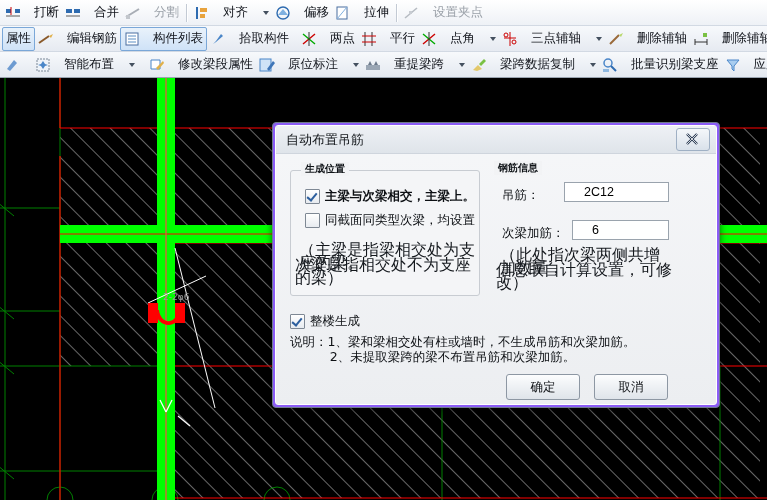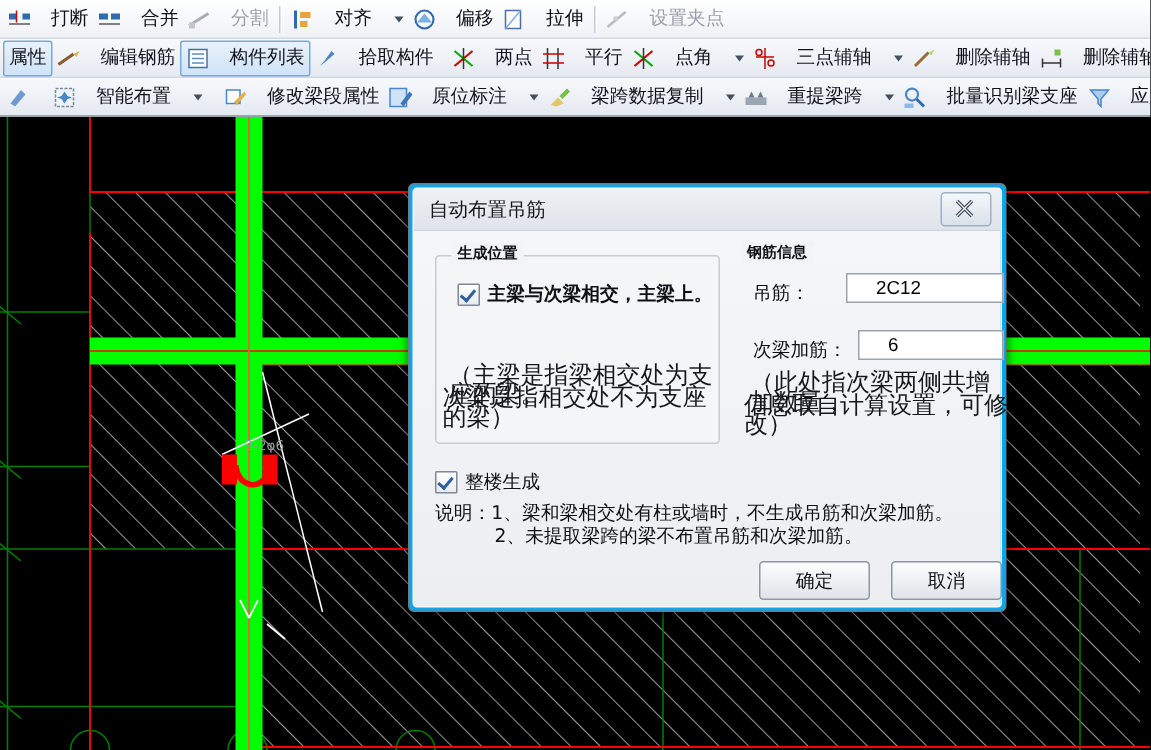--- a/index.html
+++ b/index.html
@@ -39,22 +39,22 @@
          border-left:3px solid transparent;border-right:3px solid transparent;
          border-top:4px solid #44505f;}
   
   .ico{width:16px;height:16px;display:inline-block;flex:0 0 16px;position:relative;}
   .ico svg{display:block;}
   
   .canvas{position:absolute;left:0;top:78px;width:767px;height:422px;background:#000;overflow:hidden;}
   .canvas svg{position:absolute;left:0;top:0;}
   
   .dialog{
-    position:absolute;left:272px;top:122px;width:399px;height:286px;
-    background:#0ea5e9;border:1px solid #6f7c8c;border-radius:4px;
+    position:absolute;left:272px;top:122px;width:448px;height:286px;
+    background:#8b5cf6;border:1px solid #6f7c8c;border-radius:4px;
     box-shadow:0 2px 7px rgba(0,0,0,.55);box-sizing:border-box;
     font-size:12.5px;color:#000;
   }
   .dlg-inner{position:absolute;left:2px;top:2px;right:2px;bottom:2px;
     border:1px solid #ffffff;border-radius:3px;box-sizing:border-box;
     background:linear-gradient(#f6f7f9,#eceef1);}
   .titlebar{position:absolute;left:0;top:0;width:100%;height:28px;
     background:linear-gradient(#eef1f5,#dfe4ea);
     border-bottom:1px solid #cfd5dd;box-sizing:border-box;}
   .title-text{position:absolute;left:10px;top:5px;font-size:13px;color:#101418;}
@@ -388,35 +388,35 @@
         <rect x="1" y="2" width="11" height="12" fill="#cfe3f7" stroke="#4a86c8"></rect>
         <path d="M8,12 L14,4 L16,6 L10,14 Z" fill="#3f76b8"></path>
       </svg>
         </span>
       <span>原位标注</span>
       <span class="caret"></span>
     </div>
     <div class="tbitem">
       <span class="ico">
           <svg width="16" height="16">
+        <rect x="1" y="8" width="14" height="5" fill="#9aa6b4"></rect>
+        <path d="M3,8 L5,4 L7,8 Z M9,8 L11,4 L13,8 Z" fill="#6d7b8c"></path>
+      </svg>
+        </span>
+      <span>重提梁跨</span>
+      <span class="caret"></span>
+    </div>
+    <div class="tbitem">
+      <span class="ico">
+          <svg width="16" height="16">
         <path d="M2,13 L7,8 L11,12 L6,14 Z" fill="#e3c86a"></path>
         <path d="M8,7 L13,2 L15,4 L10,9 Z" fill="#7ac143"></path>
       </svg>
         </span>
       <span>梁跨数据复制</span>
-      <span class="caret"></span>
-    </div>
-    <div class="tbitem">
-      <span class="ico">
-          <svg width="16" height="16">
-        <rect x="1" y="8" width="14" height="5" fill="#9aa6b4"></rect>
-        <path d="M3,8 L5,4 L7,8 Z M9,8 L11,4 L13,8 Z" fill="#6d7b8c"></path>
-      </svg>
-        </span>
-      <span>重提梁跨</span>
       <span class="caret"></span>
     </div>
     <div class="tbitem">
       <span class="ico">
           <svg width="16" height="16">
         <circle cx="6" cy="6" r="4" fill="none" stroke="#4a86c8" stroke-width="1.5"></circle>
         <line x1="9" y1="9" x2="14" y2="14" stroke="#2e6bb0" stroke-width="2"></line>
         <rect x="1" y="12" width="6" height="3" fill="#8fb8e0"></rect>
       </svg>
         </span>
@@ -458,20 +458,24 @@
     </div>
 
     <div class="group g-left">
       <div class="group-title">生成位置</div>
 
       <div class="cb-row" style="left:14px;top:18px;font-weight:bold;">
         <span class="cbox checked"></span>
         <span class="cb-label">主梁与次梁相交，主梁上。</span>
       </div>
 
+      <div class="cb-row" style="left:14px;top:42px;">
+        <span class="cbox"></span>
+        <span class="cb-label">同截面同类型次梁，均设置</span>
+      </div>
 
       <div class="note" style="left:8px;top:72px;">（主梁是指梁相交处为支座的梁。</div>
       <div class="note" style="left:4px;top:87px;">次梁是指相交处不为支座的梁）</div>
     </div>
 
     <div class="g-right-box">
       <div class="group-title" style="left:0;top:-9px;">钢筋信息</div>
 
       <div class="fld-label" style="left:8px;top:17px;">吊筋：</div>
       <input class="fld" style="left: 70px; top: 12px; width: 105px;" type="text" value="2C12">

